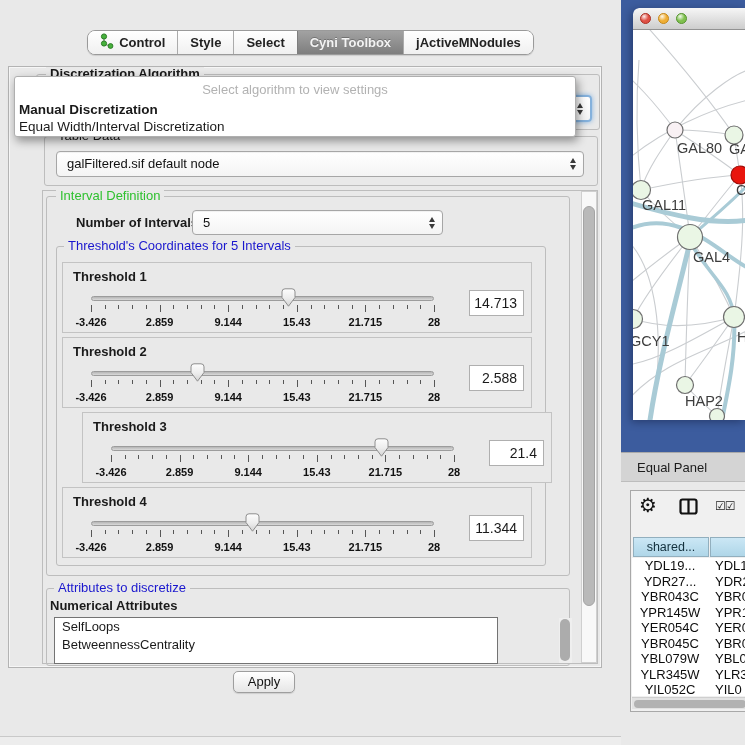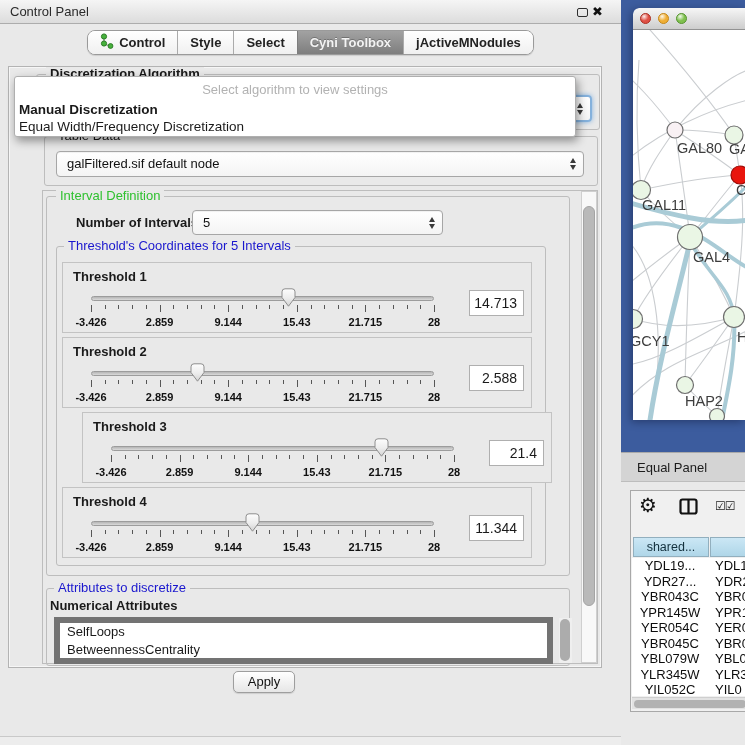--- a/index.html
+++ b/index.html
@@ -46,21 +46,21 @@
   
   .th-panel{position:absolute;left:0;width:470px;height:71px;border:1px solid #C3C3C3;background:#E9E9E9}
   .th-label{position:absolute;left:10px;top:6px;font-weight:bold;font-size:13px}
   .th-track{position:absolute;left:28px;top:33px;width:343px;height:5px;background:linear-gradient(#B5B5B5,#DADADA);border:1px solid #9C9C9C;border-radius:3px}
   .th-thumb{position:absolute;top:25px;width:15px;height:19px}
   .tick{position:absolute;width:1px;background:#565656}
   .tick-label{position:absolute;top:53px;transform:translateX(-50%);font-size:11px;font-weight:bold;color:#111;white-space:nowrap}
   .th-value{position:absolute;left:406px;top:27px;width:55px;height:26px;background:#fff;border:1px solid #AFAFAF;line-height:24px;text-align:right;padding-right:6px;font-size:14px}
 
   
-  .attr-listbox{position:absolute;left:54px;top:617px;width:499px;height:47px;background:#fff;border:6px solid #737373;overflow:hidden}
+  .attr-listbox{position:absolute;left:54px;top:617px;width:444px;height:47px;background:#fff;border:1px solid #737373;overflow:hidden}
   .attr-item{padding-left:7px;line-height:17.5px;font-size:13px;white-space:nowrap}
   .attr-sb{position:absolute;left:559px;top:618px;width:13px;height:45px;background:#EFEFEF}
   .attr-sb-thumb{position:absolute;left:1px;top:1px;width:10px;height:42px;background:#ACACAC;border-radius:6px}
 
   .apply-btn{position:absolute;left:233px;top:671px;width:62px;height:22px;background:linear-gradient(#FFFFFF,#E6E6E6);border:1px solid #9E9E9E;border-radius:5px;text-align:center;line-height:20px;font-size:13px;color:#111;box-shadow:0 1px 1px rgba(0,0,0,.12)}
   .footer-line{position:absolute;left:0;top:736px;width:621px;height:9px;background:#EDEDED;border-top:1px solid #C9C9C9}
 
   
   .desktop-blue{position:absolute;left:621px;top:0;width:124px;height:452px;background:#3C5C9E}
   .net-window{position:absolute;left:633px;top:8px;width:112px;height:412px;border-top-left-radius:6px;overflow:hidden;box-shadow:-2px 2px 8px rgba(0,0,20,.35)}
@@ -84,25 +84,20 @@
   .hsb{position:absolute;left:1px;top:206px;width:128px;height:12px;background:#E2E2E2;border-top:1px solid #CFCFCF}
   .hsb-thumb{position:absolute;left:2px;top:2px;width:112px;height:8px;background:#B2B2B2;border-radius:4px}
 </style>
 </head>
 <body>
 
 <div class="screen">
 
   <div class="left-panel">
 
-    <div class="titlebar">
-      <span class="title">Control Panel</span>
-      <span class="float-btn"></span>
-      <span class="close-btn">✖</span>
-    </div>
 
     <div class="tabrow" style="top:30px;height:26px">
       <div class="seg-group" id="top-tabs">
           <div class="seg">
             <span><svg width="14" height="16" viewBox="0 0 14 16">
                 <line x1="4" y1="4" x2="4" y2="11" stroke="#8a8a8a" stroke-width="1.3"></line>
                 <line x1="4" y1="11" x2="10" y2="13" stroke="#8a8a8a" stroke-width="1.3"></line>
                 <circle cx="4" cy="3.5" r="2.6" fill="#47B13C" stroke="#2E7D28"></circle>
                 <circle cx="4" cy="10.5" r="2.6" fill="#47B13C" stroke="#2E7D28"></circle>
                 <circle cx="10.5" cy="13" r="2.4" fill="#47B13C" stroke="#2E7D28"></circle>
@@ -337,21 +332,21 @@
         <div class="attr-sb-thumb"></div>
       </div>
 
     <div class="apply-btn">Apply</div>
 
     <div class="footer-line"></div>
 
     <div class="popup">
       <div class="hint">Select algorithm to view settings</div>
       <div class="item" style="top:25px;font-weight:bold">Manual Discretization</div>
-      <div class="item" style="top:42px">Equal Width/Frequency Discretization</div>
+      <div class="item" style="top:42px">Equal Width/Interval Discretization</div>
     </div>
   </div>
 
   <div class="desktop-blue"></div>
 
   <div class="net-window">
     <div class="nw-titlebar" id="nw-titlebar">
         <span class="tlight" style="left: 7px; background: radial-gradient(circle at 35% 28%, rgba(255, 255, 255, 0.9), rgba(255, 255, 255, 0) 50%), rgb(223, 79, 68); border: 1px solid rgb(169, 50, 38);"></span>
         <span class="tlight" style="left: 25px; background: radial-gradient(circle at 35% 28%, rgba(255, 255, 255, 0.9), rgba(255, 255, 255, 0) 50%), rgb(239, 174, 52); border: 1px solid rgb(195, 135, 27);"></span>
         <span class="tlight" style="left: 43px; background: radial-gradient(circle at 35% 28%, rgba(255, 255, 255, 0.9), rgba(255, 255, 255, 0) 50%), rgb(127, 192, 78); border: 1px solid rgb(86, 147, 49);"></span>

